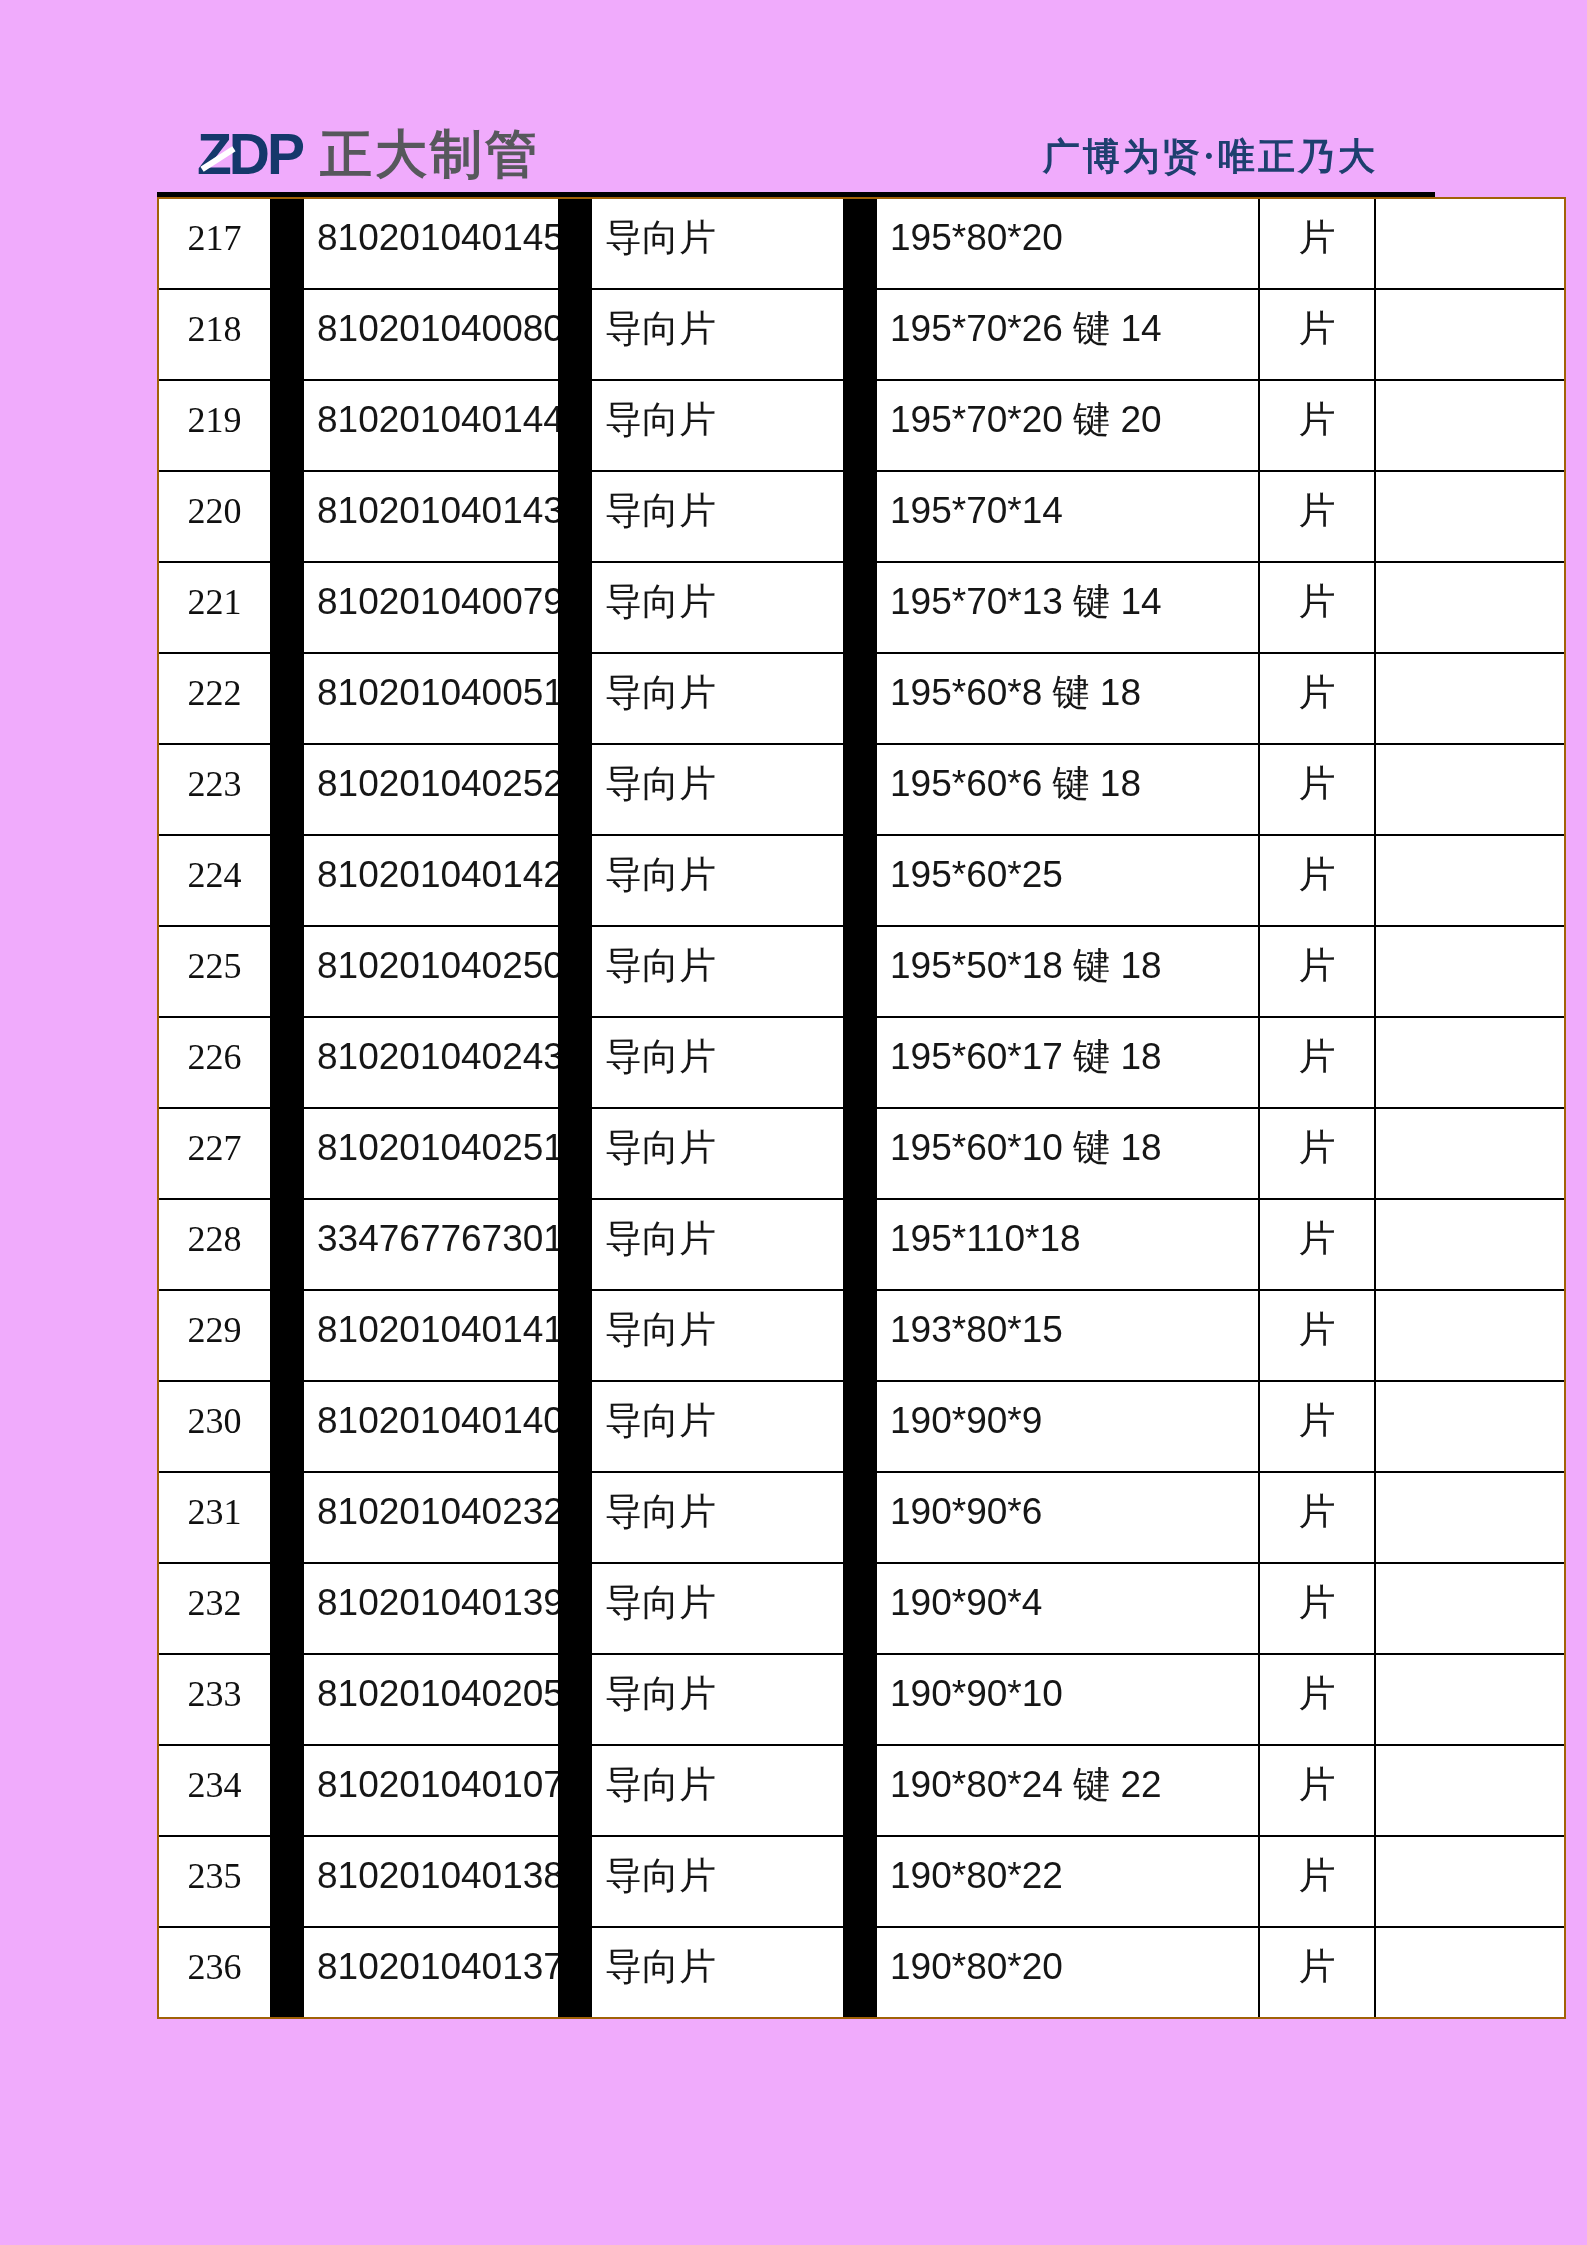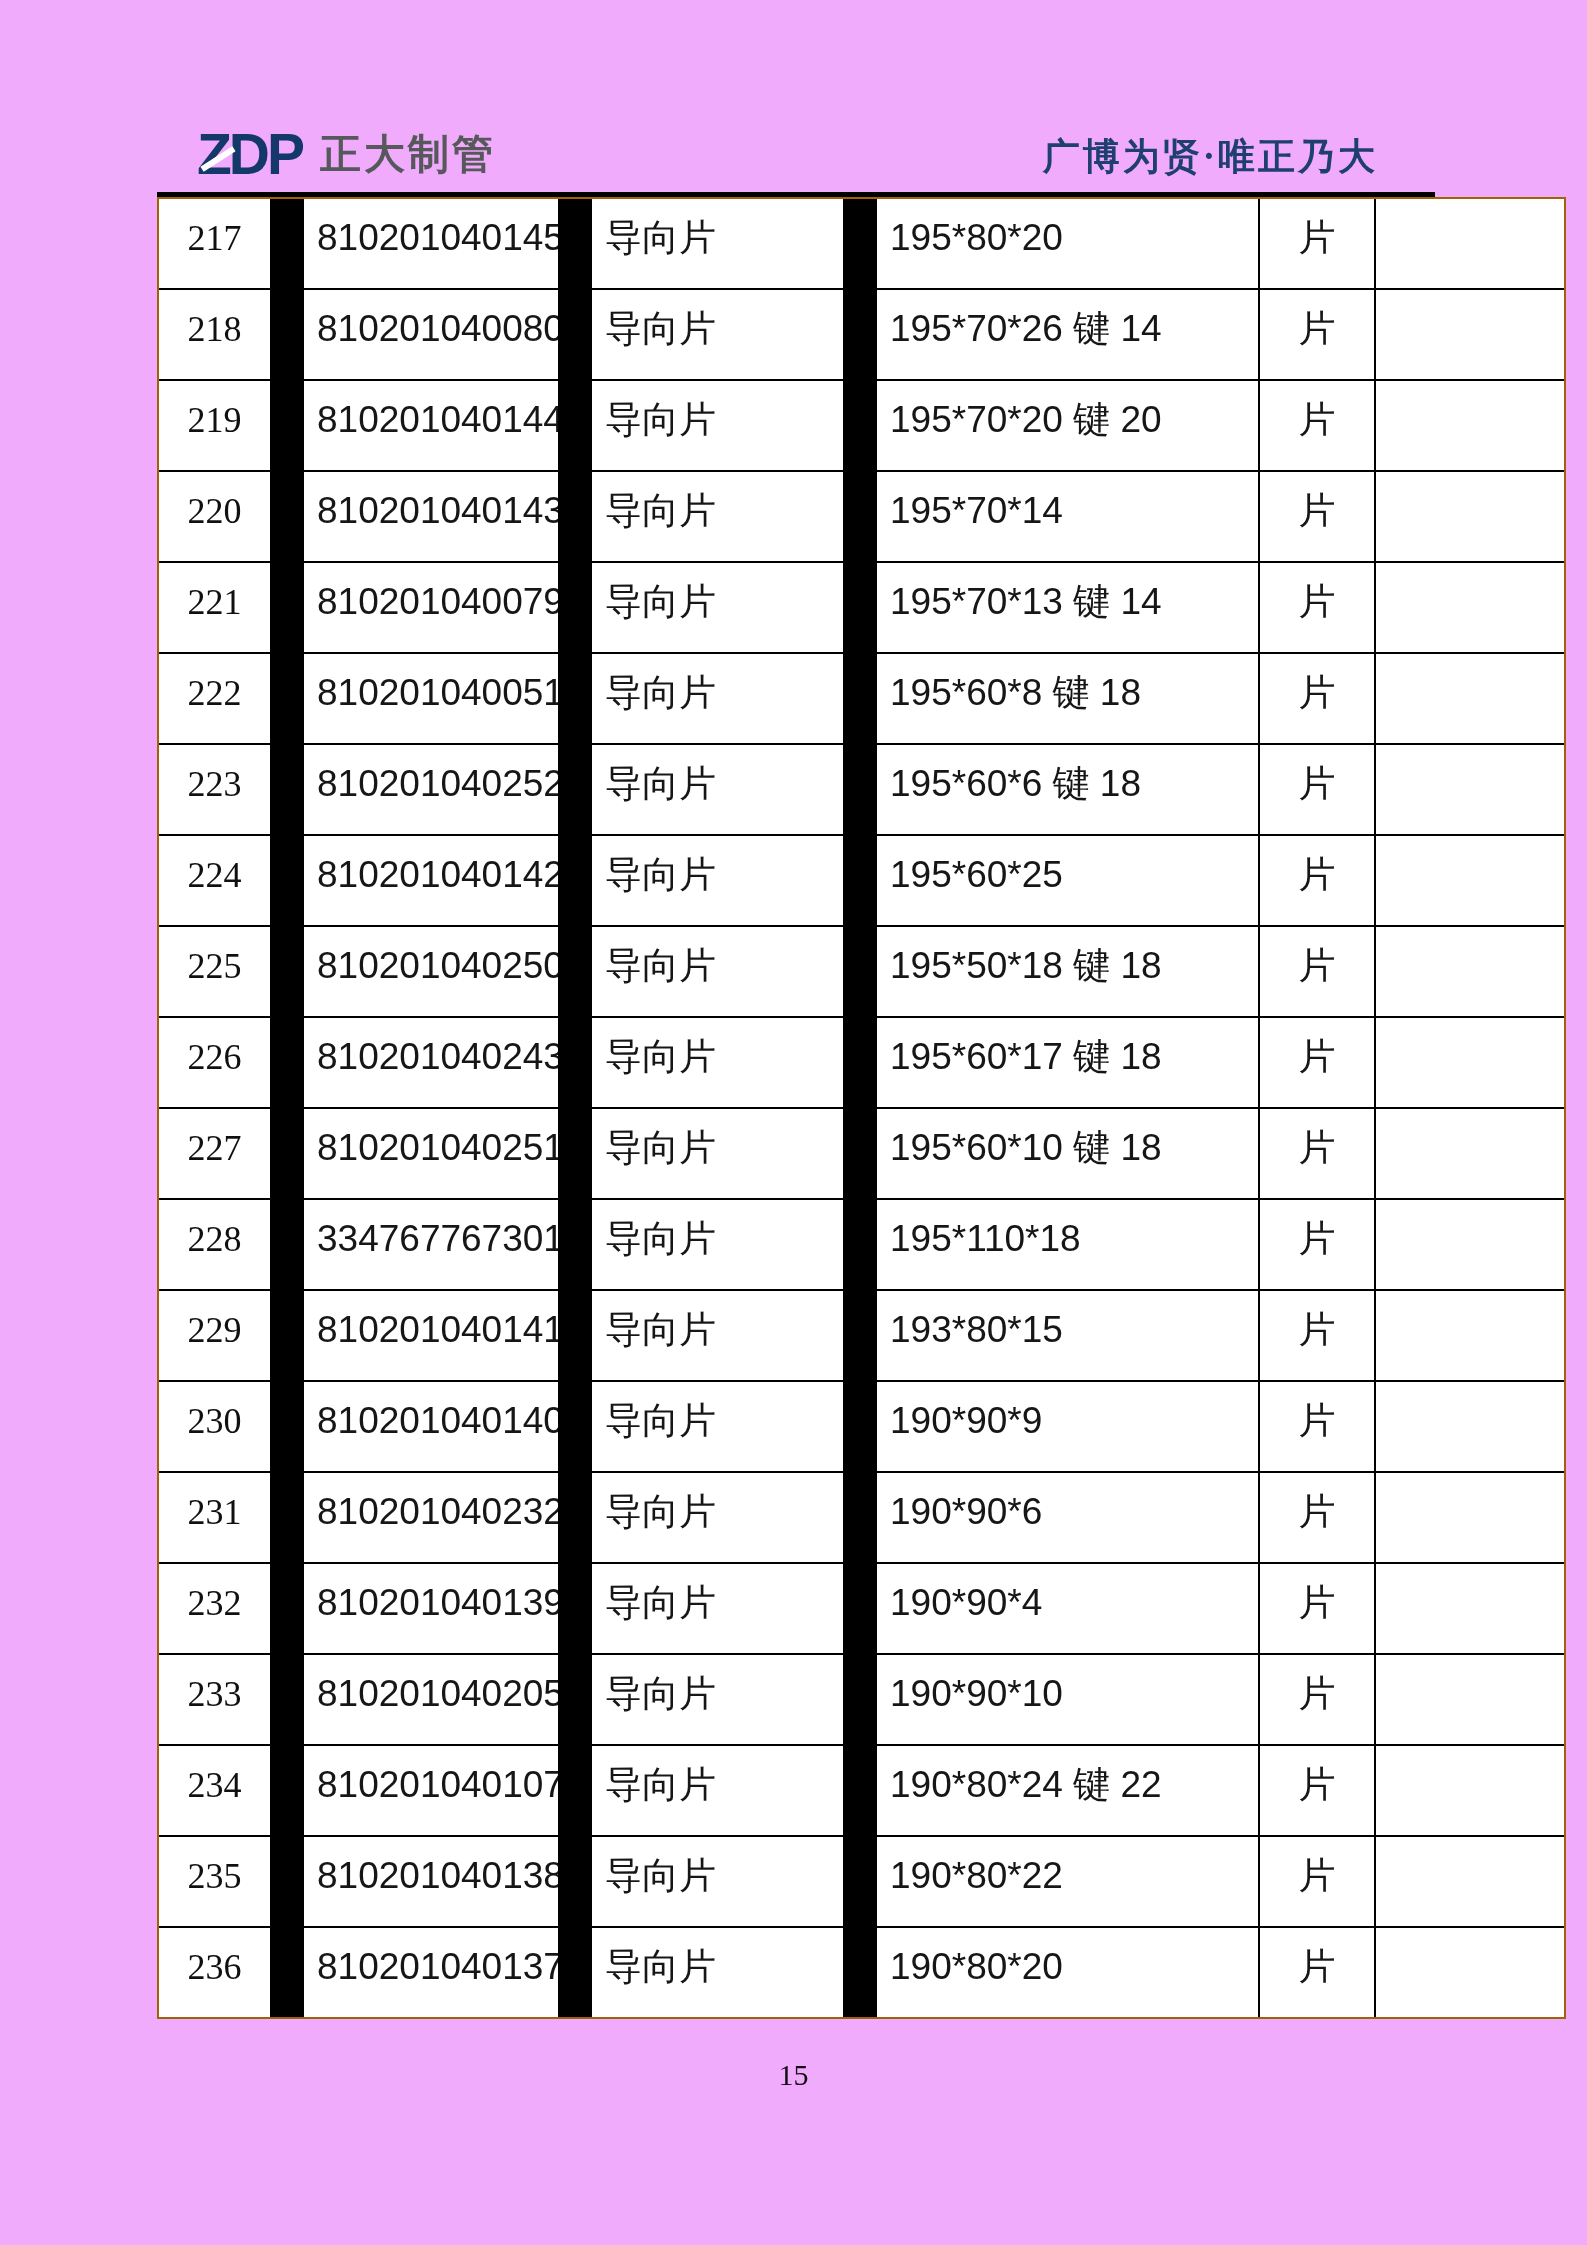--- a/index.html
+++ b/index.html
@@ -27,21 +27,21 @@
   .z-slash{
     position:absolute;
     left:2px;top:30px;
     width:38px;height:6px;
     background:#ffffff;
     transform:rotate(-33deg);
   }
   .logo-company{
     font-family:"Liberation Sans",sans-serif;
     font-weight:700;
-    font-size:41px;
+    font-size:52px;
     color:#57585c;
     letter-spacing:3px;
     margin-left:18px;
     line-height:1;
   }
   .motto{
     position:absolute;
     top:138px;right:209px;
     font-family:"Liberation Serif",serif;
     font-weight:700;
@@ -292,14 +292,13 @@
   <div class="row">
     <div class="cell c-index">236</div>
     <div class="cell c-code">810201040137</div>
     <div class="cell c-name">导向片</div>
     <div class="cell c-spec">190*80*20</div>
     <div class="cell c-unit">片</div>
     <div class="cell c-note"></div>
   </div>
 </div>
 
-  <div class="page-number">15</div>
 </div>
 
 </body></html>

